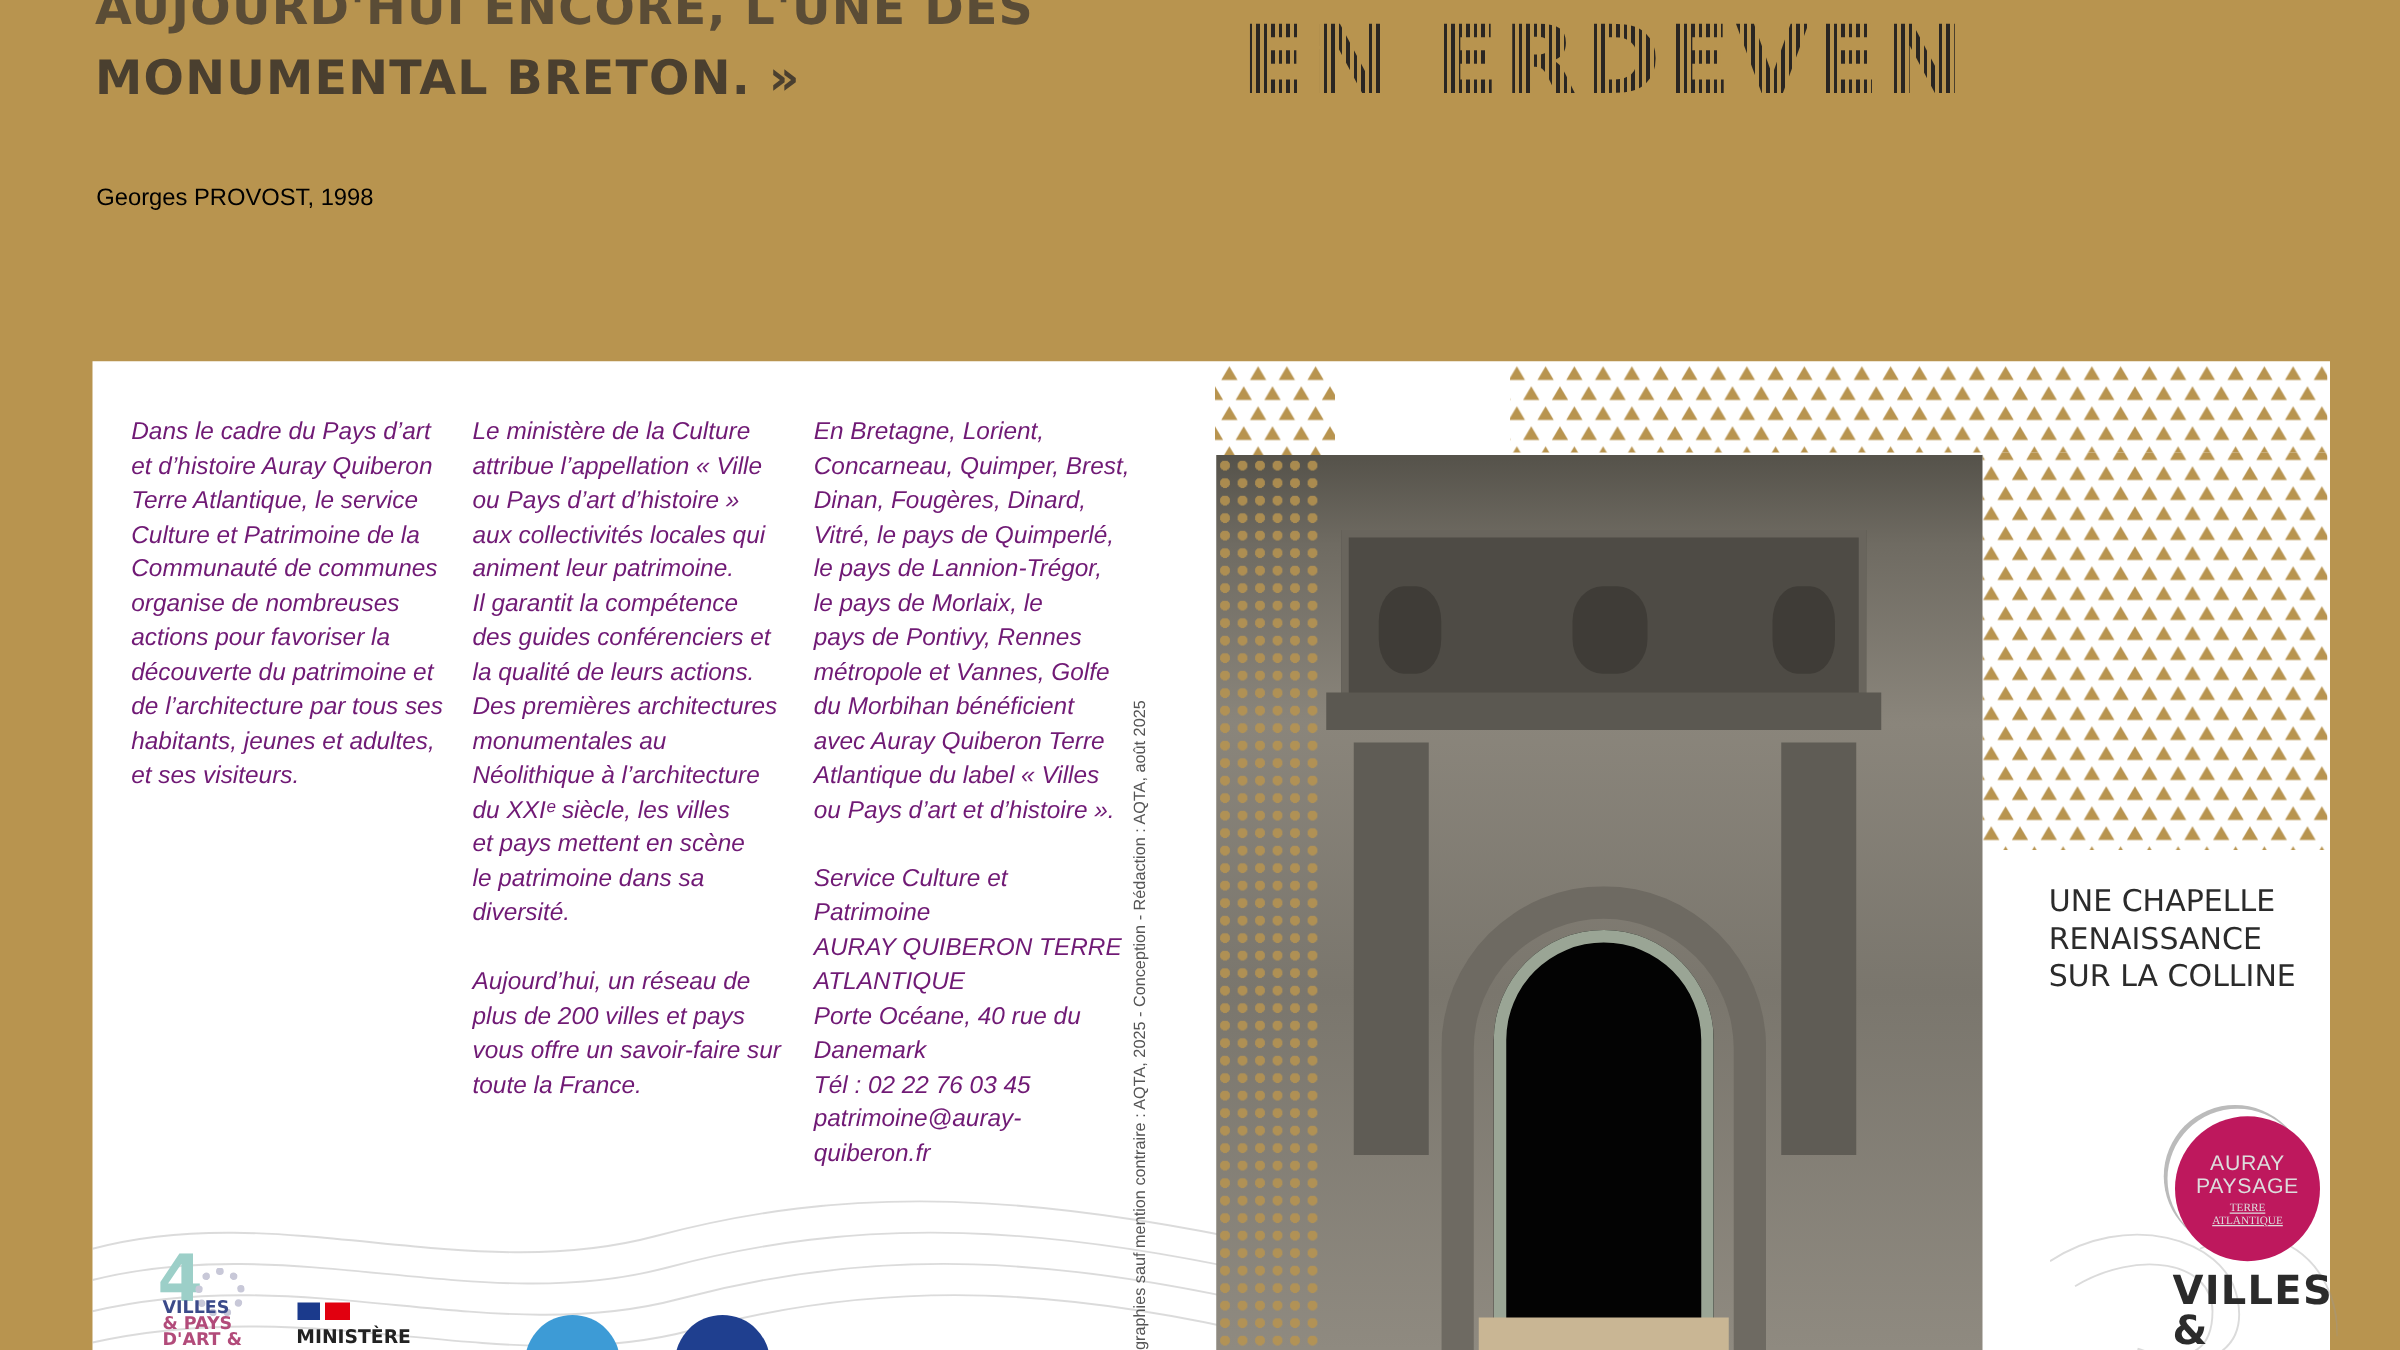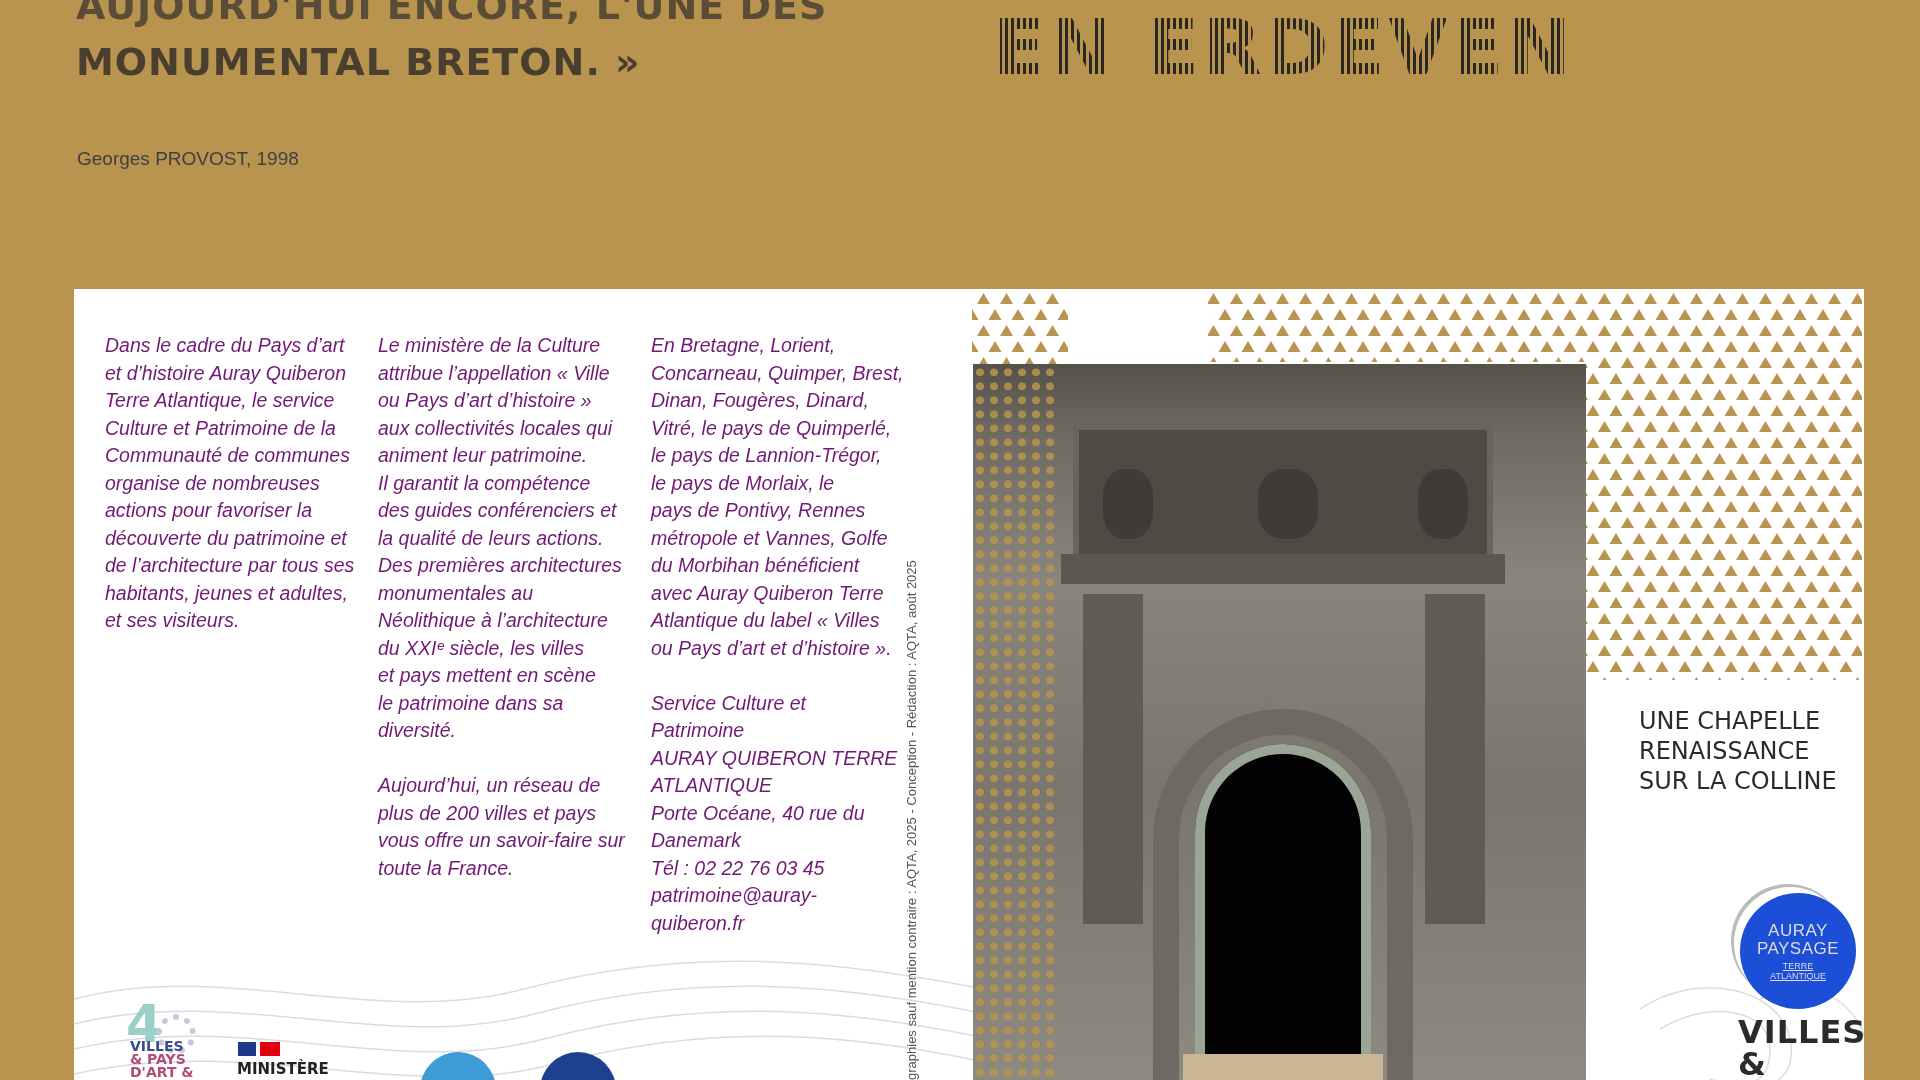--- a/index.html
+++ b/index.html
@@ -17,21 +17,21 @@
       font-weight: bold; font-size: 38px; line-height: 56px;
       letter-spacing: 1px; text-transform: uppercase;
       color: #3a3227;
       background-image: repeating-linear-gradient(90deg, rgba(184,148,79,0.55) 0 2px, transparent 2px 4px);
       -webkit-background-clip: text; background-clip: text;
     }
     .quote .line { display: block; white-space: nowrap; color: #4a3f2f; }
     .quote .line.faded { color: #5a4c36; }
     .quote-author {
       position: absolute; left: 77px; top: 148px;
-      font-size: 19px; color: #404040;
+      font-size: 19px; color: #000000;
     }
     .title {
       position: absolute; left: 993px; top: 4px;
       font-family: "DejaVu Sans", sans-serif; font-weight: bold;
       font-size: 76px; line-height: 88px; letter-spacing: 4px;
       color: #2a2622;
     }
     .title .line { display: block; white-space: nowrap; position: relative; }
     .title .line span.stripe {
       background-image: repeating-linear-gradient(90deg, #2a2622 0 3px, #b8944f 3px 6px);
@@ -100,26 +100,26 @@
     }
     .subtitle {
       position: absolute; left: 1608px; top: 706px;
       font-family: "DejaVu Sans", sans-serif; font-weight: normal;
       font-size: 24px; line-height: 30px; color: #2b2b2b;
       white-space: pre-line;
       margin-left: 31px;
     }
     .aqta-logo {
       position: absolute; left: 1740px; top: 893px; width: 116px; height: 116px;
-      border-radius: 50%; background: #1d4ed8; color: #ddd;
+      border-radius: 50%; background: #be185d; color: #ddd;
       display: flex; flex-direction: column; align-items: center; justify-content: center;
       box-shadow: -8px -8px 0 -2px #fff, -10px -10px 0 -1px #bbb;
     }
     .aqta-logo .a1 { font-size: 17px; line-height: 18px; letter-spacing: 0.5px; }
-    .aqta-logo .a2 { font-size: 9px; line-height: 10px; margin-top: 3px; text-decoration: underline; }
+    .aqta-logo .a2 { font-size: 9px; line-height: 10px; margin-top: 3px; text-decoration: underline; font-family: Liberation Serif, serif; }
     .vpah {
       position: absolute; left: 1738px; top: 1016px; width: 128px; height: 64px; overflow: hidden;
       font-family: "DejaVu Sans", sans-serif; font-weight: bold; font-size: 32px; line-height: 32px;
       color: #2b2b2b; letter-spacing: 1px;
     }
     .logo-40 {
       position: absolute; left: 126px; top: 1000px; width: 80px; height: 80px;
       font-family: "DejaVu Sans", sans-serif; font-weight: bold;
     }
     .logo-40 .n4 { position: absolute; left: 0; top: -6px; font-size: 52px; color: #9ccfc8; }

